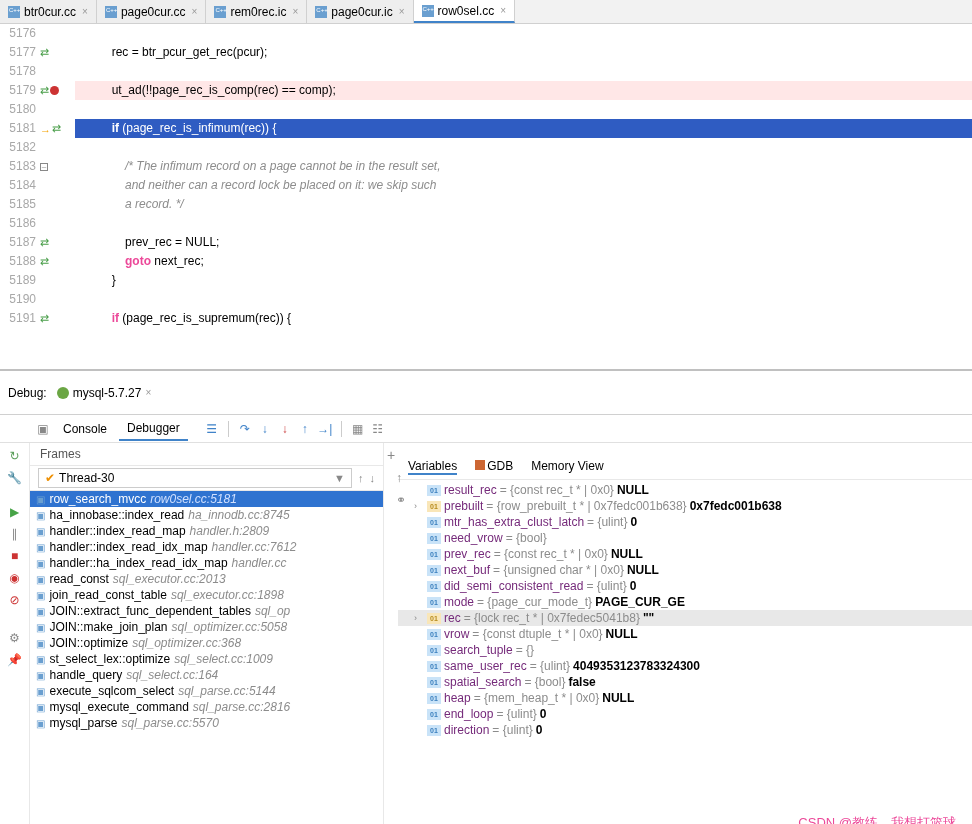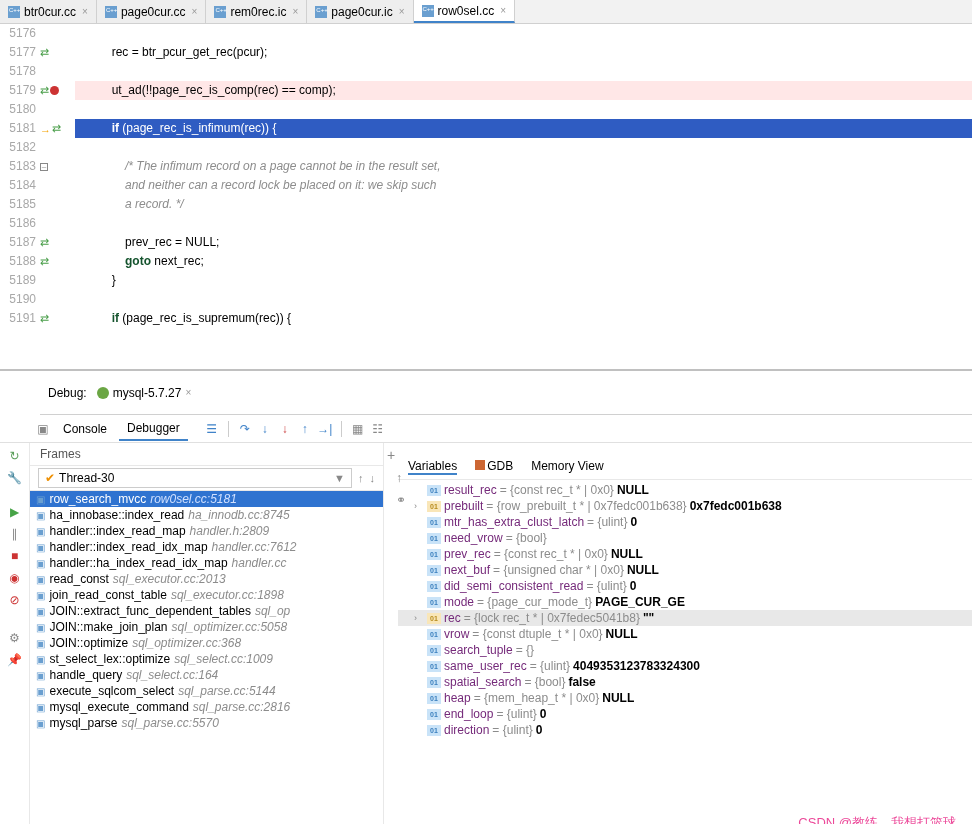--- a/index.html
+++ b/index.html
@@ -14,35 +14,35 @@
 .tab .x { color:#999; font-size:10px; margin-left:2px; }
 
 
 .editor { display:flex; height:345px; background:#fff; }
 .gutter { width:75px; flex-shrink:0; }
 .grow { display:flex; height:19px; }
 .ln { width:40px; text-align:right; color:#a8a8a8; font-family:Liberation Sans, sans-serif; font-size:12px; padding-right:4px; line-height:19px; }
 .mk { width:35px; display:flex; align-items:center; justify-content:flex-start; gap:1px; }
 .code { flex:1; font-family:Menlo,Consolas,monospace; font-size:13px; line-height:19px; white-space:pre; }
 .cl { height:19px; padding-left:10px; }
-.kw { color:#14532d; font-weight:bold; }
+.kw { color:#ec4899; font-weight:bold; }
 .cm { color:#8c8c8c; font-style:italic; }
 .bp { background:#ffe7e7; }
 .ex { background:#2f5cc2; color:#fff; }
 .ex .kw, .ex .fn { color:#fff; }
 .arrowY { color:#f4a100; font-size:11px; }
 .diffG { color:#4a9e4a; font-size:11px; }
 .redDot { display:inline-block; width:9px; height:9px; background:#cc3333; border-radius:50%; }
 .foldO { width:8px; height:8px; border:1px solid #888; display:inline-block; line-height:6px; text-align:center; font-size:8px; color:#888; }
 
 
 .split { height:2px; background:#c0c0c0; }
 
 
-.dbg-hdr { display:flex; align-items:center; padding:20px 8px; border-bottom:1px solid #d0d0d0; height:44px;margin-left:40px; }
+.dbg-hdr { display:flex; align-items:center; padding:20px 8px; border-bottom:1px solid #d0d0d0; height:44px; }
 .cfg-ico { display:inline-block; width:12px; height:12px; border-radius:50%; background:#6ba644; margin-right:4px; }
 .cfg-x { color:#999; font-size:10px; margin-left:4px; }
 
 
 .tb-row { display:flex; align-items:center; padding:2px 0 2px 35px; gap:4px; border-bottom:1px solid #e0e0e0; height:28px; }
 .tb-tab { padding:4px 8px; cursor:pointer; }
 .tb-tab.active { border-bottom:2px solid #4083c9; }
 .tbi { width:16px; height:16px; display:inline-flex; align-items:center; justify-content:center; cursor:pointer; color:#4083c9; }
 .tbi.gray { color:#888; }
 .sep { width:1px; height:16px; background:#ccc; margin:0 4px; }

